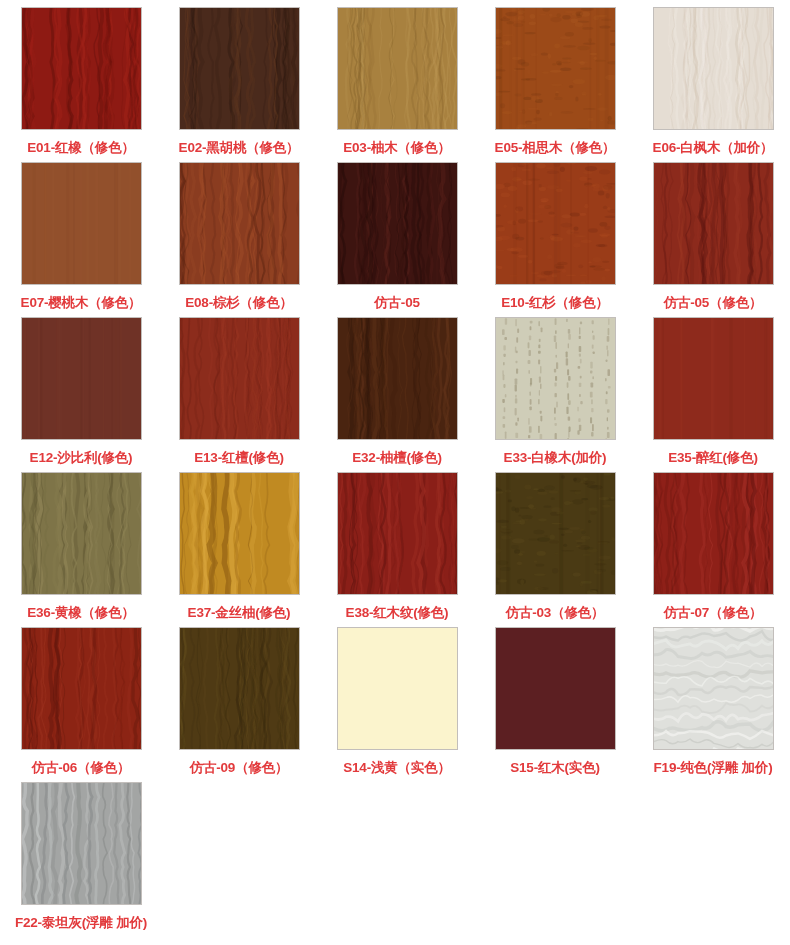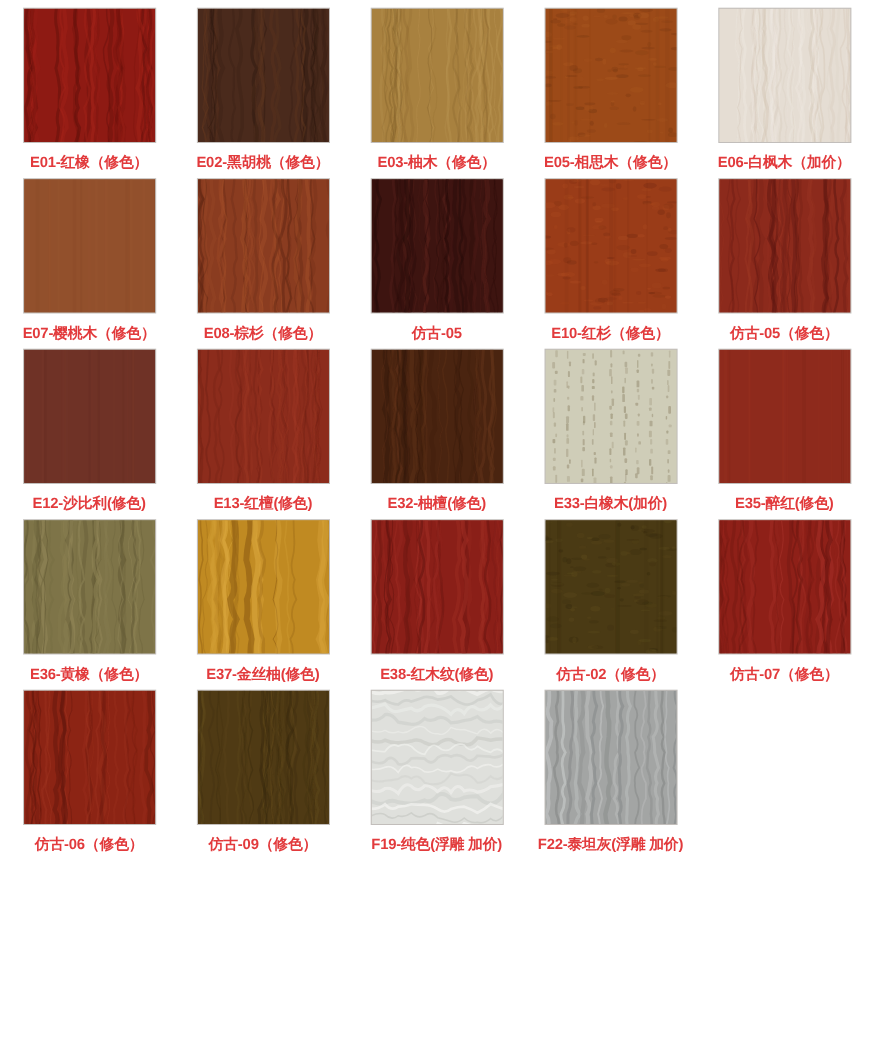--- a/index.html
+++ b/index.html
@@ -1221,21 +1221,21 @@
             <rect x="63.8" y="0" width="3.6" height="121" fill="#30250c" opacity="0.10"></rect>
             <rect x="3.2" y="0" width="1.2" height="121" fill="#30250c" opacity="0.10"></rect>
             <rect x="104.6" y="0" width="3.1" height="121" fill="#30250c" opacity="0.10"></rect>
             <rect x="118.0" y="0" width="2.9" height="121" fill="#30250c" opacity="0.12"></rect>
             <rect x="89.8" y="0" width="3.6" height="121" fill="#30250c" opacity="0.08"></rect>
             <rect x="10.8" y="0" width="3.5" height="121" fill="#30250c" opacity="0.06"></rect>
             <rect x="10.4" y="0" width="2.9" height="121" fill="#30250c" opacity="0.12"></rect>
             <rect x="100.8" y="0" width="1.7" height="121" fill="#30250c" opacity="0.09"></rect>
           </svg>
         </div>
-        <div class="swatch-label">仿古-02（修色）</div>
+        <div class="swatch-label">仿古-03（修色）</div>
       </div>
       <div class="swatch-cell">
         <div class="swatch-tile" style="background: rgb(142, 32, 24);">
           <svg class="grain" viewBox="0 0 119 121" preserveAspectRatio="none">
             <rect x="0" y="0" width="119" height="121" fill="#8e2018"></rect>
             <path d="M 28.5 -4 Q 30.4 9 25.6 18 Q 29.7 27 30.0 36 Q 31.5 45 29.1 54 Q 31.8 63 29.5 72 Q 25.4 81 26.5 90 Q 27.0 99 28.7 108 Q 26.8 117 31.0 126 Q 29.5 135 26.9 144" fill="none" stroke="#a8312a" stroke-width="4.0" opacity="0.30"></path>
             <path d="M 51.0 -4 Q 48.4 9 51.2 18 Q 53.9 27 53.9 36 Q 50.3 45 52.1 54 Q 54.4 63 51.4 72 Q 51.8 81 53.6 90 Q 49.6 99 50.6 108 Q 52.0 117 52.4 126 Q 49.6 135 49.8 144" fill="none" stroke="#5f120d" stroke-width="0.8" opacity="0.24"></path>
             <path d="M 2.2 -4 Q 5.4 9 2.2 18 Q 2.3 27 5.2 36 Q 0.9 45 4.7 54 Q 4.4 63 4.3 72 Q 1.8 81 0.2 90 Q 3.7 99 3.7 108 Q 1.4 117 1.7 126 Q 3.1 135 4.0 144" fill="none" stroke="#a8312a" stroke-width="1.7" opacity="0.17"></path>
             <path d="M 113.9 -4 Q 112.6 9 113.5 18 Q 113.0 27 111.0 36 Q 117.1 45 112.5 54 Q 116.7 63 113.1 72 Q 117.3 81 113.5 90 Q 111.9 99 113.3 108 Q 113.1 117 116.4 126 Q 113.2 135 112.7 144" fill="none" stroke="#5f120d" stroke-width="1.8" opacity="0.52"></path>
             <path d="M 83.8 -4 Q 81.2 9 84.1 18 Q 87.1 27 81.3 36 Q 81.9 45 85.3 54 Q 81.2 63 81.2 72 Q 83.1 81 82.3 90 Q 85.8 99 82.5 108 Q 84.3 117 84.1 126 Q 82.7 135 83.5 144" fill="none" stroke="#5f120d" stroke-width="1.9" opacity="0.18"></path>
@@ -1362,20 +1362,36 @@
             <path d="M 67.7 -4 Q 66.7 9 64.9 18 Q 65.4 27 67.3 36 Q 68.3 45 68.5 54 Q 64.7 63 67.1 72 Q 69.9 81 67.0 90 Q 65.7 99 68.4 108 Q 66.6 117 70.4 126 Q 70.7 135 68.3 144" fill="none" stroke="#68501f" stroke-width="0.7" opacity="0.22"></path>
             <path d="M 26.5 -4 Q 28.6 9 27.3 18 Q 28.5 27 25.1 36 Q 26.0 45 23.6 54 Q 26.3 63 24.1 72 Q 24.8 81 27.3 90 Q 25.7 99 26.6 108 Q 26.2 117 29.1 126 Q 26.0 135 25.7 144" fill="none" stroke="#68501f" stroke-width="2.2" opacity="0.18"></path>
             <path d="M 61.1 -4 Q 61.9 9 63.6 18 Q 59.0 27 61.4 36 Q 63.7 45 63.3 54 Q 60.2 63 63.2 72 Q 58.9 81 58.6 90 Q 57.7 99 59.8 108 Q 62.2 117 62.2 126 Q 62.0 135 58.4 144" fill="none" stroke="#68501f" stroke-width="0.9" opacity="0.25"></path>
             <path d="M 57.8 -4 Q 60.5 9 57.5 18 Q 56.6 27 59.0 36 Q 59.5 45 58.0 54 Q 58.2 63 57.1 72 Q 57.5 81 60.7 90 Q 60.4 99 55.2 108 Q 57.0 117 55.4 126 Q 60.0 135 56.2 144" fill="none" stroke="#32240b" stroke-width="2.6" opacity="0.34"></path>
             <path d="M 118.0 -4 Q 119.0 9 119.5 18 Q 121.3 27 117.3 36 Q 120.0 45 116.3 54 Q 116.0 63 119.1 72 Q 118.5 81 115.5 90 Q 117.5 99 115.5 108 Q 117.0 117 119.9 126 Q 117.4 135 118.1 144" fill="none" stroke="#68501f" stroke-width="1.2" opacity="0.14"></path>
           </svg>
         </div>
         <div class="swatch-label">仿古-09（修色）</div>
       </div>
       <div class="swatch-cell">
+        <div class="swatch-tile" style="background: rgb(251, 244, 205);">
+          <svg class="grain" viewBox="0 0 119 121" preserveAspectRatio="none">
+            <rect x="0" y="0" width="119" height="121" fill="#fbf4cd"></rect>
+          </svg>
+        </div>
+        <div class="swatch-label">S14-浅黄（实色）</div>
+      </div>
+      <div class="swatch-cell">
+        <div class="swatch-tile" style="background: rgb(92, 31, 34);">
+          <svg class="grain" viewBox="0 0 119 121" preserveAspectRatio="none">
+            <rect x="0" y="0" width="119" height="121" fill="#5c1f22"></rect>
+          </svg>
+        </div>
+        <div class="swatch-label">S15-红木(实色)</div>
+      </div>
+      <div class="swatch-cell">
         <div class="swatch-tile" style="background: rgb(223, 224, 220);">
           <svg class="grain" viewBox="0 0 119 121" preserveAspectRatio="none">
             <rect x="0" y="0" width="119" height="121" fill="#dfe0dc"></rect>
             <path d="M -5 -10.0 Q 6 -9.3 12 -13.1 Q 18 -3.5 24 -12.4 Q 30 -8.7 36 -10.6 Q 42 -7.8 48 -12.6 Q 54 -7.1 60 -6.7 Q 66 -5.5 72 -10.4 Q 78 -11.9 84 -10.9 Q 90 -16.1 96 -11.0 Q 102 -5.8 108 -14.5 Q 114 -7.0 120 -14.1 Q 126 -6.0 132 -6.7" fill="none" stroke="#c6c8c3" stroke-width="2.8" opacity="0.37"></path>
             <path d="M -5 -1.0 Q 6 4.5 12 1.2 Q 18 2.5 24 0.1 Q 30 -1.4 36 -3.9 Q 42 2.7 48 -4.4 Q 54 -6.2 60 1.9 Q 66 3.4 72 -4.3 Q 78 0.7 84 -2.3 Q 90 0.8 96 3.2 Q 102 -0.7 108 -2.1 Q 114 1.7 120 0.2 Q 126 -2.5 132 3.9" fill="none" stroke="#f3f4f1" stroke-width="3.3" opacity="0.70"></path>
             <path d="M -5 8.0 Q 6 11.6 12 8.5 Q 18 12.3 24 12.5 Q 30 6.5 36 9.8 Q 42 7.8 48 5.6 Q 54 4.9 60 8.0 Q 66 7.6 72 5.2 Q 78 10.7 84 12.2 Q 90 13.6 96 8.5 Q 102 7.6 108 3.3 Q 114 14.4 120 11.4 Q 126 9.8 132 7.7" fill="none" stroke="#c6c8c3" stroke-width="2.4" opacity="0.54"></path>
             <path d="M -5 17.0 Q 6 13.8 12 12.1 Q 18 20.4 24 18.6 Q 30 17.1 36 15.8 Q 42 21.0 48 14.5 Q 54 11.8 60 14.1 Q 66 15.7 72 21.4 Q 78 13.2 84 20.6 Q 90 10.7 96 16.4 Q 102 19.4 108 12.8 Q 114 20.6 120 12.6 Q 126 13.4 132 15.6" fill="none" stroke="#f3f4f1" stroke-width="2.9" opacity="0.39"></path>
             <path d="M -5 26.0 Q 6 28.7 12 21.7 Q 18 20.2 24 28.5 Q 30 29.6 36 30.4 Q 42 31.2 48 25.3 Q 54 29.0 60 24.6 Q 66 22.8 72 29.2 Q 78 28.9 84 27.0 Q 90 26.7 96 23.4 Q 102 29.3 108 28.5 Q 114 26.5 120 28.9 Q 126 32.7 132 25.8" fill="none" stroke="#c6c8c3" stroke-width="2.9" opacity="0.45"></path>
             <path d="M -5 35.0 Q 6 39.4 12 35.9 Q 18 39.8 24 37.1 Q 30 39.7 36 35.3 Q 42 31.0 48 33.4 Q 54 40.1 60 38.9 Q 66 41.7 72 33.2 Q 78 36.2 84 35.2 Q 90 37.3 96 39.2 Q 102 31.2 108 38.5 Q 114 31.8 120 38.4 Q 126 38.5 132 30.6" fill="none" stroke="#f3f4f1" stroke-width="1.3" opacity="0.44"></path>
             <path d="M -5 44.0 Q 6 48.6 12 44.9 Q 18 47.8 24 47.2 Q 30 47.2 36 45.7 Q 42 43.2 48 47.1 Q 54 50.3 60 48.3 Q 66 43.4 72 44.6 Q 78 48.8 84 48.6 Q 90 50.9 96 42.8 Q 102 43.6 108 44.9 Q 114 43.6 120 43.9 Q 126 45.1 132 47.1" fill="none" stroke="#c6c8c3" stroke-width="3.2" opacity="0.58"></path>

